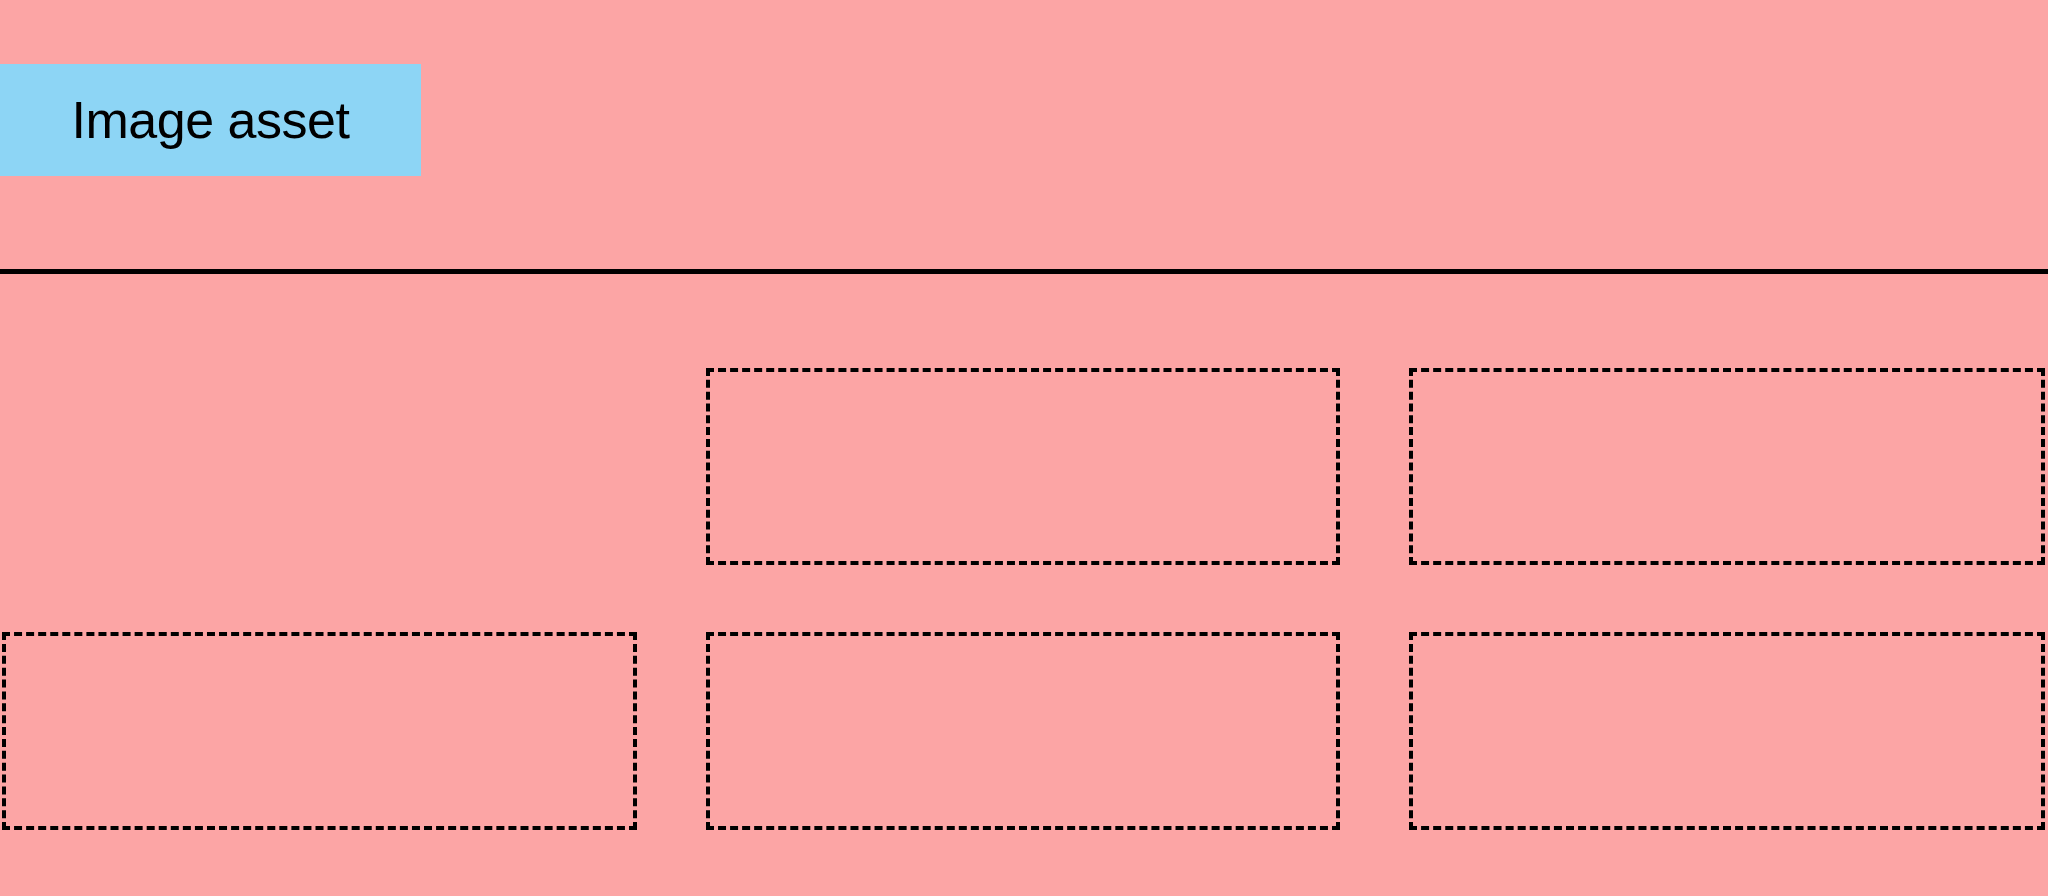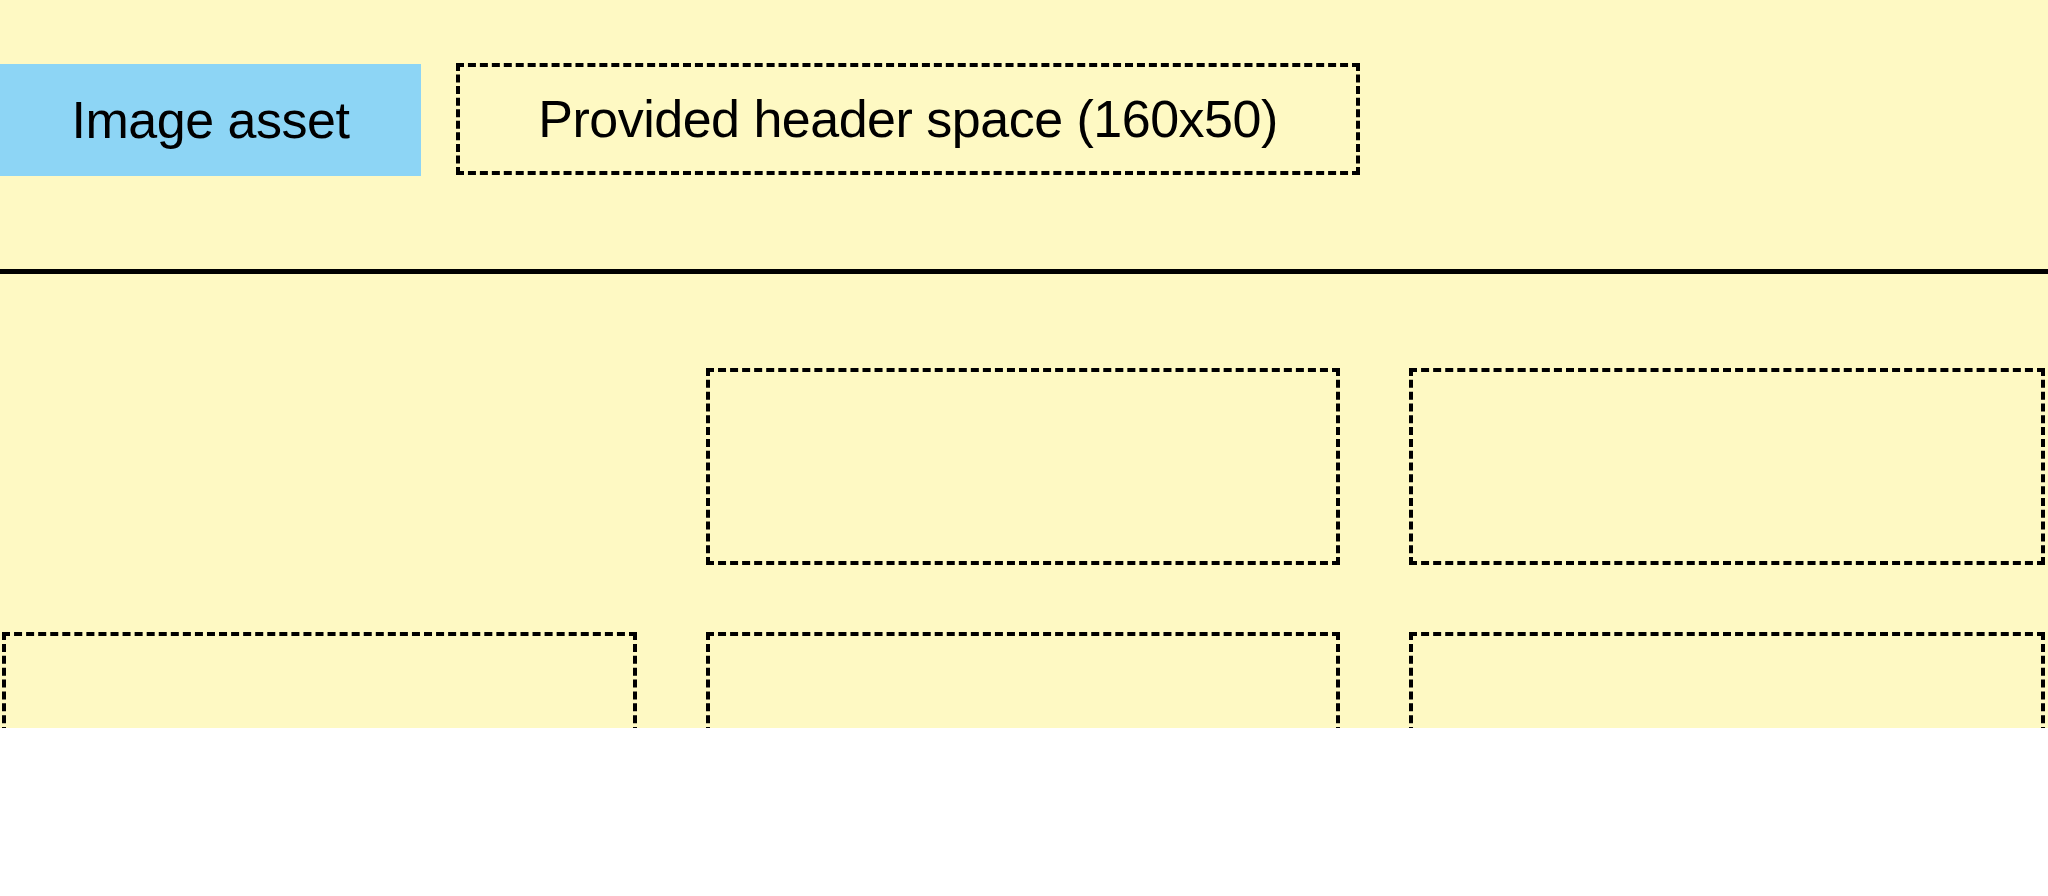--- a/index.html
+++ b/index.html
@@ -3,22 +3,22 @@
 <meta charset="utf-8">
 <style>
   html, body {
     margin: 0;
     padding: 0;
     background: #ffffff;
   }
   #canvas {
     position: relative;
     width: 2048px;
-    height: 728px;
-    background: #fef9c3;
+    height: 896px;
+    background: #fca5a5;
     overflow: hidden;
     font-family: "Liberation Sans", sans-serif;
     color: #000000;
     --asset-blue: #8dd5f5;
     --line-black: #000000;
   }
   .label-text {
     font-size: 52px;
     line-height: 1;
     white-space: nowrap;
@@ -62,23 +62,20 @@
 </style>
 </head>
 <body>
 
 <div id="canvas" style="--asset-blue: #8dd5f5; --line-black: #000000;">
 
   <div class="legend-swatch">
     <span class="label-text">Image asset</span>
   </div>
 
-  <div class="legend-dashed">
-    <span class="label-text">Provided header space (160x50)</span>
-  </div>
 
   <div class="divider"></div>
 
 
   <div class="example-box" style="left: 706px; top: 368px; width: 634px; height: 197px;">
     <div class="asset-fill" style="left: -4px; right: -4px; top: 15px; height: 166px;"></div>
   </div>
 
   <div class="example-box" style="left: 1409px; top: 368px; width: 636px; height: 197px;">
     <div class="asset-fill" style="left: -4px; right: -4px; top: 55px; height: 85px;"></div>

